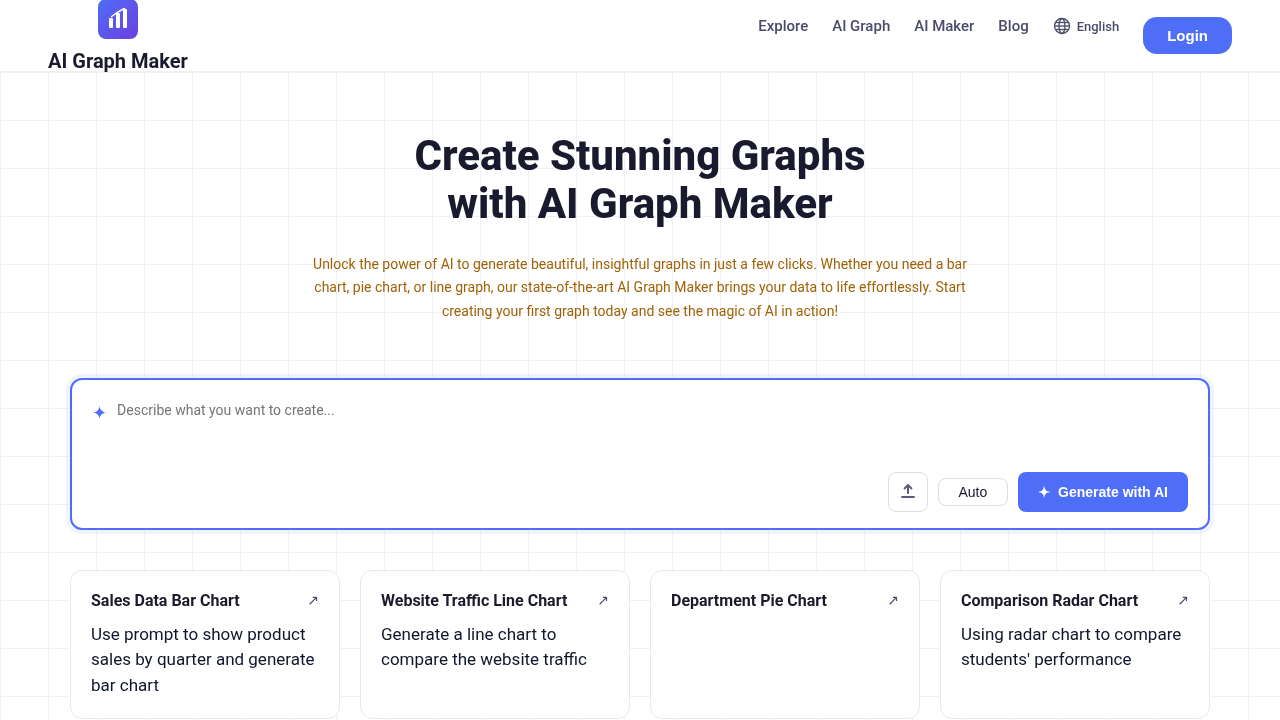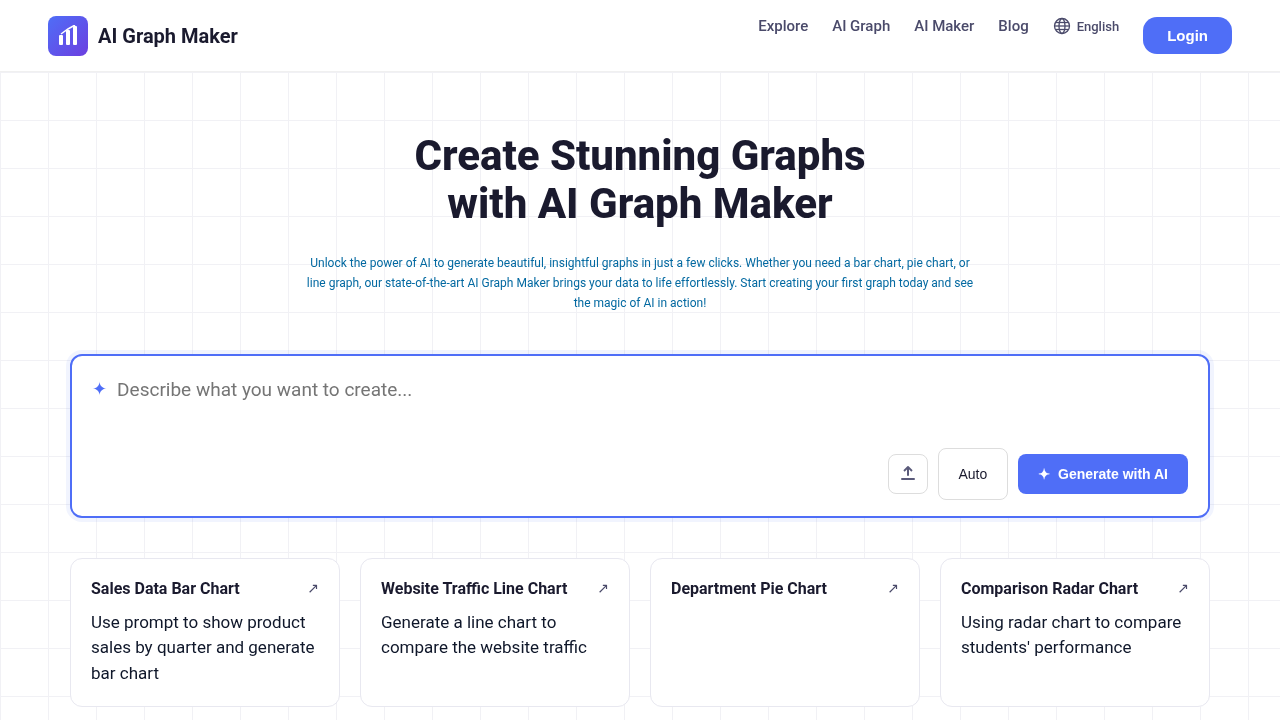--- a/index.html
+++ b/index.html
@@ -26,20 +26,21 @@
       height: 72px;
       border-bottom: 1px solid #f0f0f0;
     }
 
     .nav-logo {
       display: flex;
       align-items: center;
       gap: 10px;
       text-decoration: none;
       color: #1a1a2e;
+      flex-direction: column;
     }
 
     .logo-icon {
       width: 40px;
       height: 40px;
       background: linear-gradient(135deg, #4f6ef7, #6c3fe0);
       border-radius: 8px;
       display: flex;
       align-items: center;
       justify-content: center;
@@ -129,25 +130,25 @@
 
     .hero-title {
       font-size: 42px;
       font-weight: 800;
       line-height: 1.15;
       color: #1a1a2e;
       margin-bottom: 24px;
     }
 
     .hero-subtitle {
-      font-size: 12px;
+      font-size: 14px;
       line-height: 1.7;
-      color: #0369a1;
+      color: #a16207;
       max-width: 680px;
-      margin: 0 auto 40px;
+      margin: 0 auto 54px;
     }
 
     
     .prompt-container {
       position: relative;
       z-index: 1;
       width: 100%;
       max-width: 1140px;
       background: #ffffff;
       border: 2px solid #4f6ef7;
@@ -168,21 +169,21 @@
       color: #4f6ef7;
       font-size: 18px;
       margin-top: 2px;
       flex-shrink: 0;
     }
 
     .prompt-input {
       flex: 1;
       border: none;
       outline: none;
-      font-size: 19px;
+      font-size: 14px;
       color: #9a9ab0;
       background: transparent;
       resize: none;
       font-family: inherit;
       line-height: 1.5;
     }
 
     .prompt-actions {
       display: flex;
       align-items: center;
@@ -199,21 +200,21 @@
       background: white;
       display: flex;
       align-items: center;
       justify-content: center;
       cursor: pointer;
       color: #5a5a7a;
       font-size: 16px;
     }
 
     .auto-btn {
-      height: 52px;
+      height: 28px;
       padding: 0 20px;
       border: 1px solid #ddd;
       border-radius: 8px;
       background: white;
       font-size: 14px;
       font-weight: 500;
       color: #1a1a2e;
       cursor: pointer;
     }
 

